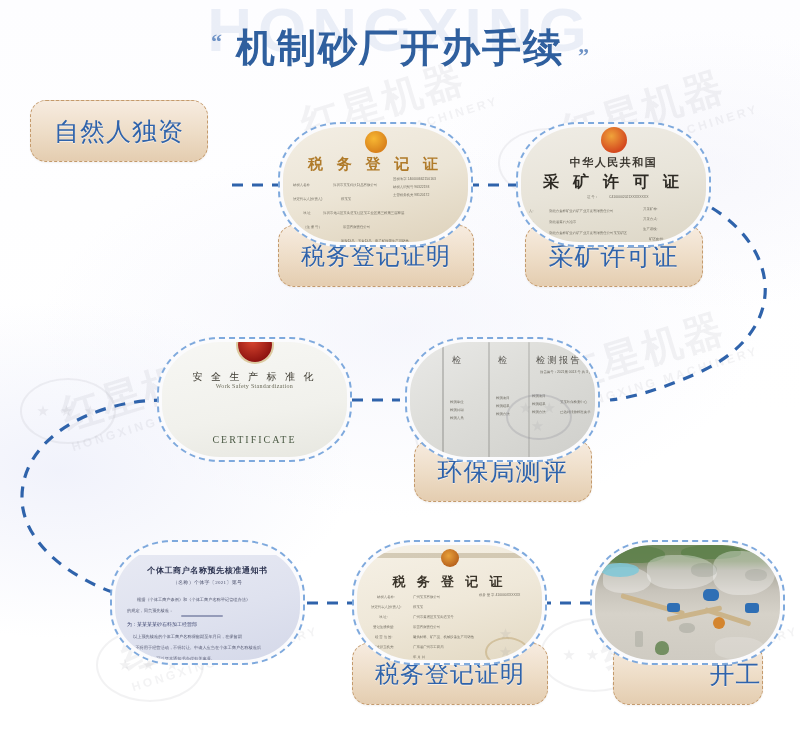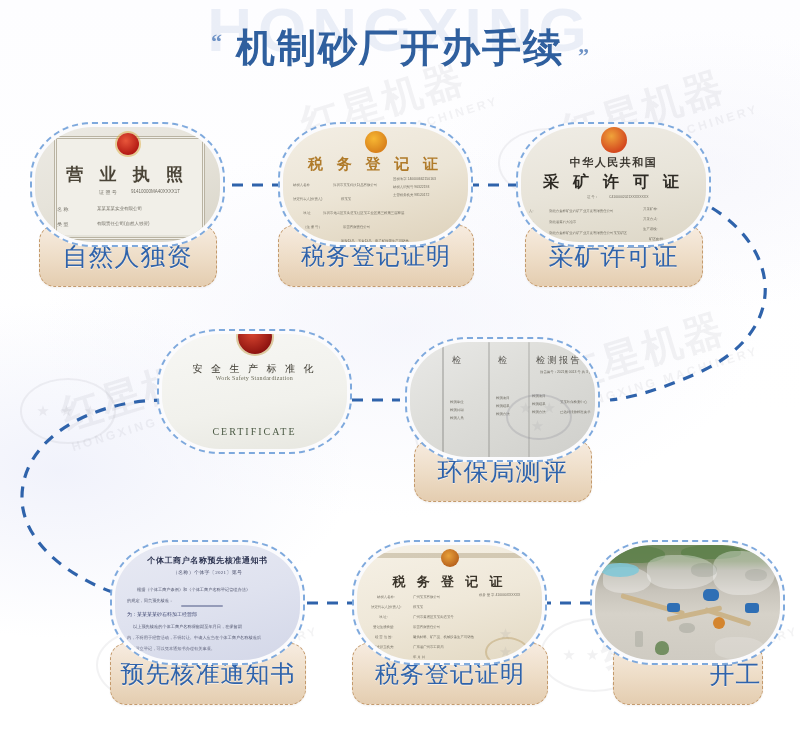--- a/index.html
+++ b/index.html
@@ -137,21 +137,21 @@
     font-family:"Liberation Serif","DejaVu Serif",serif;
   }
   .doc-title.gold{color:#b07b2a;}
   .doc-line{
     position:absolute;height:2px;background:rgba(90,85,70,.22);border-radius:1px;
   }
   .doc-tax{background:linear-gradient(165deg,#f3eee4 0%,#ece5d6 50%,#ded2bb 100%);}
   .doc-mine{background:linear-gradient(170deg,#efece5 0%,#e8e4d9 50%,#ddd7c7 100%);}
   .doc-safety{background:linear-gradient(170deg,#f7f7f4 0%,#f1f1ec 60%,#e7e7e0 100%);}
   .doc-report{background:linear-gradient(150deg,#e9e9e7 0%,#dededa 40%,#cfcfcb 100%);}
-  .doc-notice{background:linear-gradient(165deg,#e7e9f3 0%,#dfe2ef 50%,#d3d7e8 100%);}
+  .doc-notice{background:linear-gradient(165deg,#e7e9f3 0%,#dfe2ef 50%,#d3d7e8 100%);margin-top:10px;}
   .doc-tax2{background:linear-gradient(165deg,#f6f1e6 0%,#efe8d9 50%,#e2d8c2 100%);}
   .doc-site{
     background:
       linear-gradient(180deg,#6f8a5c 0%,#7d8f66 14%,#a9a79a 22%,#c8c4bb 40%,#d6d2c9 60%,#cfcbc2 100%);
   }
   .site-rock{position:absolute;background:rgba(255,255,255,.35);border-radius:40% 60% 55% 45%;}
   .site-dark{position:absolute;background:rgba(60,70,60,.35);border-radius:45%;}
   .site-blue{position:absolute;background:#2f6fb5;border-radius:3px;}
   .site-belt{position:absolute;background:#cbb48a;transform-origin:left center;border-radius:2px;}
   .site-green{position:absolute;background:#5c7f4a;border-radius:50% 50% 40% 40%;opacity:.8;}
@@ -217,36 +217,20 @@
       <line x1="468" y1="185" x2="516" y2="185"></line>
       <path d="M 712 208 C 780 250, 790 330, 700 372 C 660 390, 630 398, 610 400"></path>
       <line x1="352" y1="400" x2="400" y2="400"></line>
       <path d="M 165 400 C 90 400, 20 440, 22 500 C 24 552, 90 590, 140 600"></path>
       <line x1="307" y1="603" x2="352" y2="603"></line>
       <line x1="540" y1="603" x2="590" y2="603"></line>
     </g>
   </svg>
 
   <div class="card" style="left:30px;top:122px;">
-    <div class="photo">
-      <div class="inner">
-        <div class="doc doc-biz">
-          <div class="frame"></div>
-          <div class="emblem" style="top:6px;"></div>
-          <div class="doc-title" style="top:36px;font-size:17px;letter-spacing:6px;">营 业 执 照</div>
-          <div class="fieldlbl" style="left:64px;top:62px;font-size:5px;">证 照 号</div>
-          <div class="fieldlbl" style="left:96px;top:62px;font-size:4.5px;">91410000MA40XXXX1T</div>
-          <div class="fieldlbl" style="left:22px;top:79px;font-size:5px;">名 称</div>
-          <div class="fieldlbl" style="left:62px;top:79px;font-size:4.5px;">某某某某实业有限公司</div>
-          <div class="fieldlbl" style="left:22px;top:94px;font-size:5px;">类 型</div>
-          <div class="fieldlbl" style="left:62px;top:94px;font-size:4.5px;">有限责任公司(自然人独资)</div>
-          <div class="doc-line" style="left:20px;top:108px;width:150px;opacity:.35;"></div>
-        </div>
-      </div>
-    </div>
     <div class="pill">
       <span>自然人独资</span>
     </div>
   </div>
 
   <div class="card" style="left:278px;top:122px;">
     <div class="photo">
       <div class="inner">
         <div class="doc doc-tax">
           <div class="emblem y" style="top:4px;"></div>
@@ -291,21 +275,21 @@
           <div class="fieldlbl" style="left:122px;top:100px;">生产规模:</div>
           <div class="fieldlbl" style="left:128px;top:110px;">矿区面积:</div>
         </div>
       </div>
     </div>
     <div class="pill">
       <span>采矿许可证</span>
     </div>
   </div>
 
-  <div class="card" style="left:157px;top:329px;">
+  <div class="card" style="left:157px;top:337px;">
     <div class="photo">
       <div class="inner">
         <div class="doc doc-safety">
           <div class="emblem" style="top:-14px;width:34px;height:34px;background:radial-gradient(circle at 42% 38%,#d8452f,#8e1410 72%);box-shadow:0 0 0 2px rgba(190,150,60,.45);"></div>
           <div class="doc-title" style="top:28px;font-size:10px;letter-spacing:3px;color:#3d3a30;font-weight:normal;">安 全 生 产 标 准 化</div>
           <div class="eng-sub" style="top:41px;">Work Safety Standardization</div>
           <div class="eng-sub" style="top:92px;font-size:10px;letter-spacing:2px;color:#4b5a44;">CERTIFICATE</div>
         </div>
       </div>
     </div>
@@ -351,23 +335,20 @@
           <div class="fieldlbl" style="left:22px;top:42px;font-size:4.2px;color:rgba(45,50,78,.8);">根据《个体工商户条例》和《个体工商户名称登记管理办法》</div>
           <div class="fieldlbl" style="left:12px;top:53px;font-size:4.2px;color:rgba(45,50,78,.8);">的规定，同意预先核准：</div>
           <div class="fieldlbl" style="left:12px;top:66px;font-size:5px;color:rgba(40,48,95,.85);">为：某某某某砂石料加工经营部</div>
           <div class="fieldlbl" style="left:18px;top:79px;font-size:4.2px;color:rgba(45,50,78,.8);">以上预先核准的个体工商户名称保留期至年月日，在保留期</div>
           <div class="fieldlbl" style="left:12px;top:90px;font-size:4.2px;color:rgba(45,50,78,.75);">内，不得用于经营活动，不得转让。申请人应当在个体工商户名称核准后</div>
           <div class="fieldlbl" style="left:12px;top:101px;font-size:4.2px;color:rgba(45,50,78,.7);">办理设立登记，可以凭本通知书办理有关事项。</div>
           <div class="doc-line" style="left:66px;top:60px;width:42px;background:rgba(60,70,120,.45);"></div>
         </div>
       </div>
     </div>
-    <div class="pill wide">
-      <span>预先核准通知书</span>
-    </div>
   </div>
 
   <div class="card" style="left:352px;top:540px;">
     <div class="photo">
       <div class="inner">
         <div class="doc doc-tax2">
           <div class="doc-line" style="left:14px;top:8px;width:168px;height:5px;background:rgba(140,120,80,.3);"></div>
           <div class="emblem" style="top:4px;width:18px;height:18px;background:radial-gradient(circle at 42% 38%,#e8a13a,#b8621c 72%);box-shadow:none;"></div>
           <div class="doc-title" style="top:28px;font-size:13px;letter-spacing:4px;color:#3a342a;">税 务 登 记 证</div>
           <div class="fieldlbl" style="left:20px;top:50px;">纳税人名称:</div>

